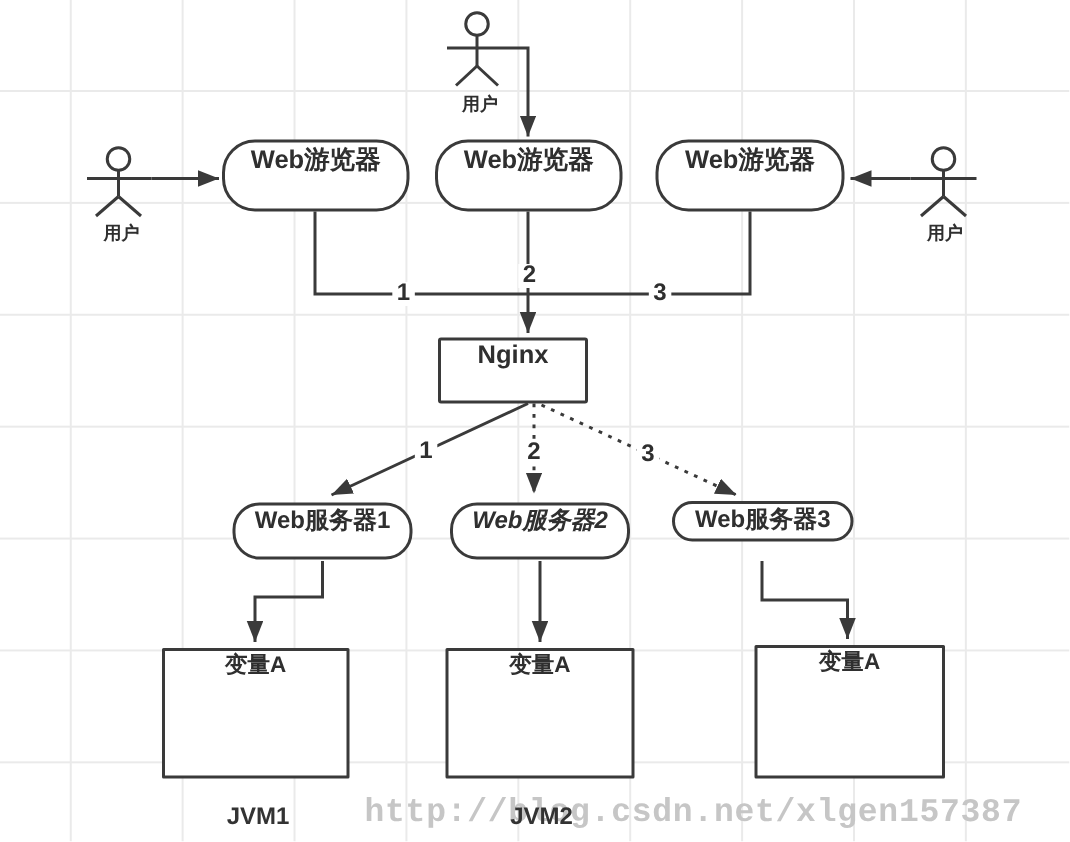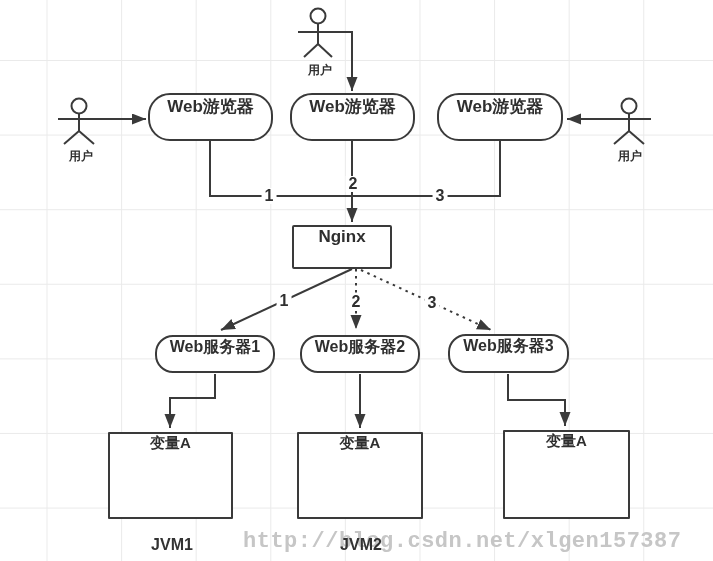--- a/index.html
+++ b/index.html
@@ -137,24 +137,24 @@
     <span>Nginx</span>
   </div>
 
   <div class="lbl edge-num" style="left:284px;top:301px;">1</div>
   <div class="lbl edge-num" style="left:356px;top:302px;">2</div>
   <div class="lbl edge-num" style="left:432px;top:303px;">3</div>
 
   <div class="box pill fs16" style="left:155px;top:335px;width:120px;height:38px;">
     <span>Web服务器1</span>
   </div>
-  <div class="box pill fs16" style="left:300px;top:335px;width:120px;height:38px;">
+  <div class="box pill fs16" style="left:300px;top:335px;width:120px;height:38px;font-style:italic;">
     <span>Web服务器2</span>
   </div>
-  <div class="box pill fs16" style="left:448px;top:334px;width:121px;height:39px;">
+  <div class="box pill fs16" style="left:448px;top:334px;width:121px;height:27px;">
     <span>Web服务器3</span>
   </div>
 
   <div class="box fs15" style="left:108px;top:432px;width:125px;height:87px;border-radius:1px;">
     <span>变量A</span>
   </div>
   <div class="box fs15" style="left:297px;top:432px;width:126px;height:87px;border-radius:1px;">
     <span>变量A</span>
   </div>
   <div class="box fs15" style="left:503px;top:430px;width:127px;height:89px;border-radius:1px;">

